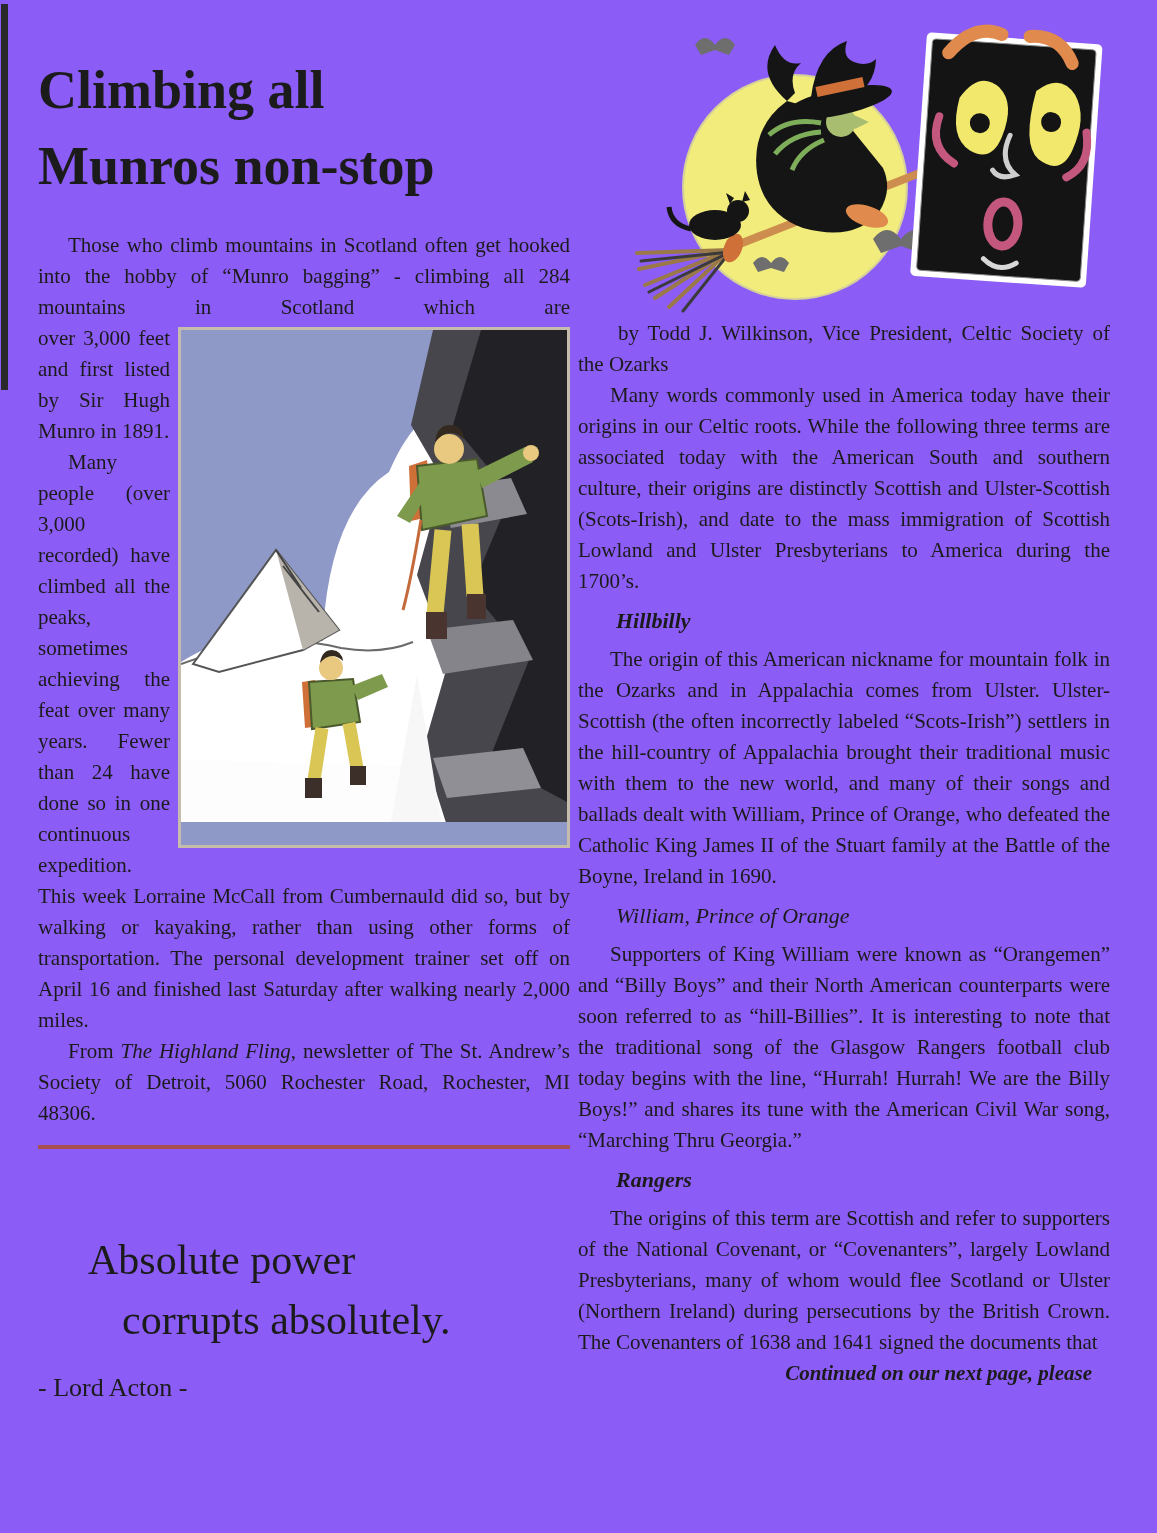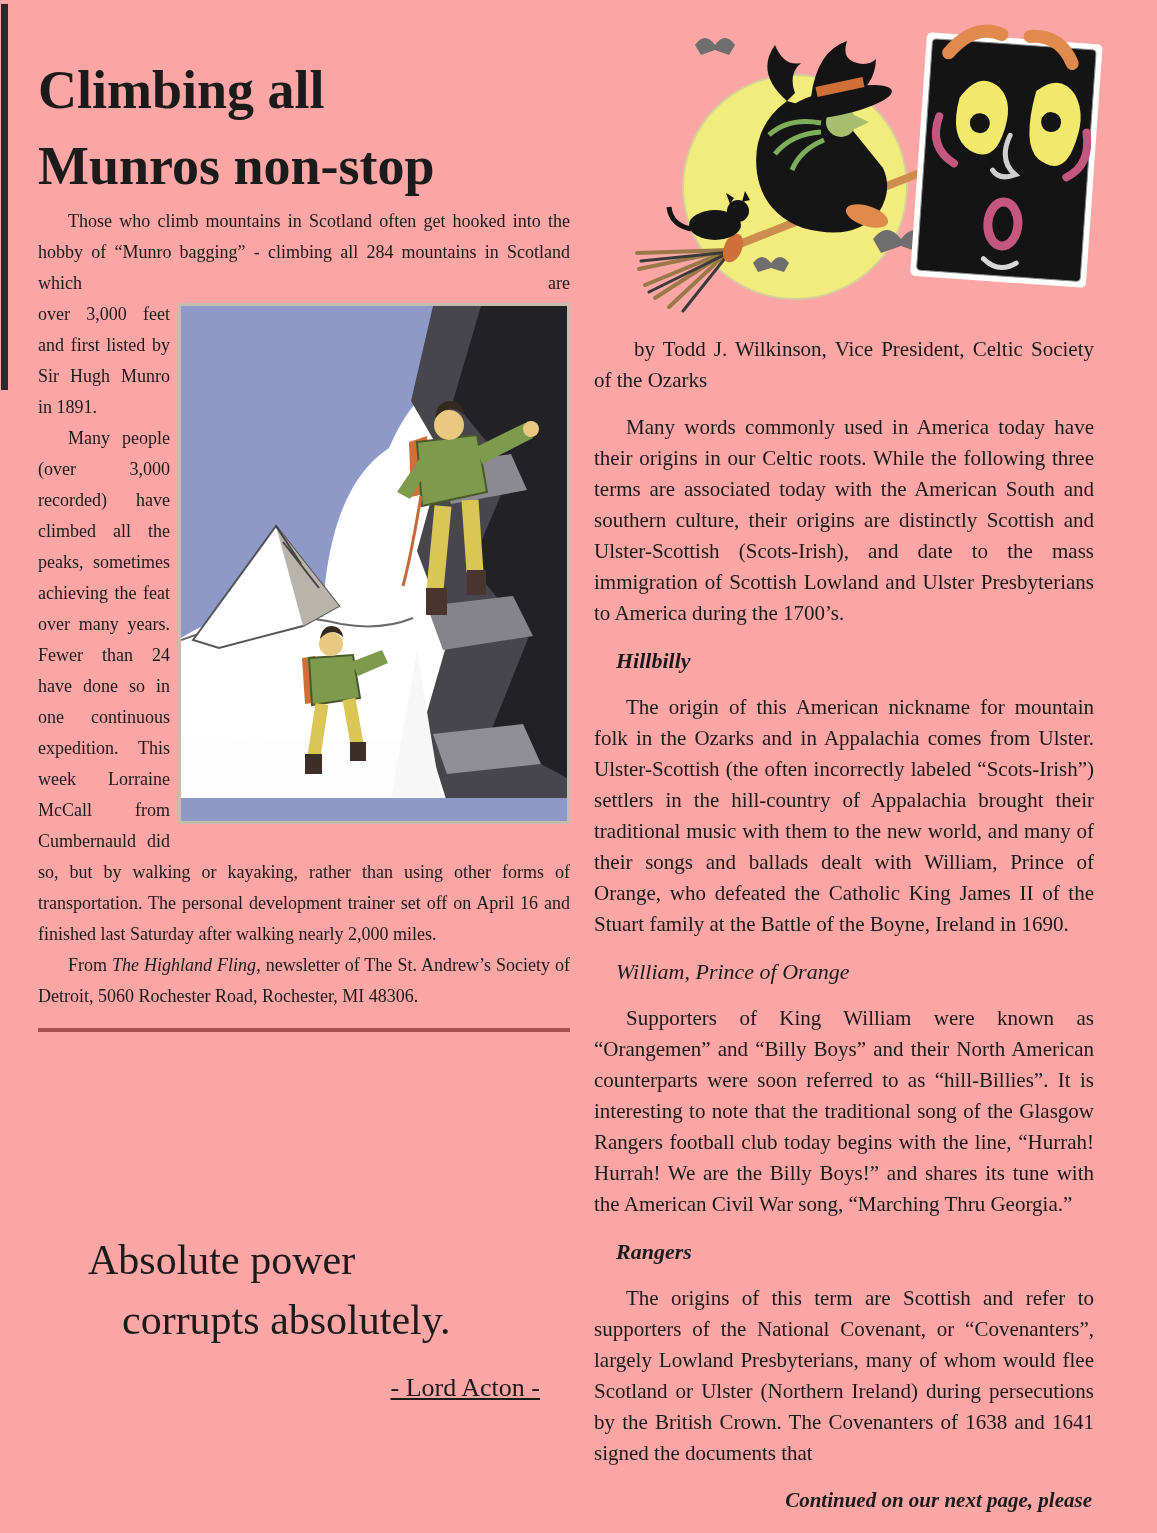--- a/index.html
+++ b/index.html
@@ -1,58 +1,58 @@
 <!DOCTYPE html>
 <html><head>
 <meta charset="utf-8">
 <style>
   html,body{margin:0;padding:0;background:#ffffff;}
   .page{
     position:relative;
     width:1157px;height:1533px;
-    background:#fca5a5;
+    background:#8b5cf6;
     font-family:"Liberation Serif", serif;
     color:#1b1b1b;
     overflow:hidden;
   }
   .scan-bar{position:absolute;left:1px;top:4px;width:7px;height:386px;background:#2a2a2a;}
 
   
   .left-col{position:absolute;left:38px;top:52px;width:532px;}
   .headline{font-weight:bold;font-size:54px;line-height:76px;letter-spacing:0;}
-  .article-body{margin-top:2px;font-size:18px;line-height:31px;text-align:justify;}
+  .article-body{margin-top:26px;font-size:21px;line-height:31px;text-align:justify;}
   .para{margin:0;text-indent:30px;overflow-wrap:break-word;}
   .para.continue{text-indent:0;}
   .para.force-just{text-align:justify;text-align-last:justify;}
   .climb-fig{
     float:right;width:392px;margin:4px 0 8px 8px;
     border:3px solid #c6bcab;box-sizing:border-box;background:#8e99c8;
     line-height:0;
   }
   .ital{font-style:italic;}
   .red-rule{height:4px;background:#a85050;margin-top:16px;width:100%;}
 
   
   .quote{position:absolute;left:38px;top:1230px;width:532px;font-size:42px;line-height:60px;}
   .quote-line-0{padding-left:36px;}
   .quote-line-1{padding-left:50px;}
   .quote-line-2{padding-left:84px;}
-  .quote-attrib{font-size:26px;text-align:right;padding-right:30px;margin-top:8px;text-decoration:underline;}
+  .quote-attrib{font-size:26px;text-align:left;padding-right:30px;margin-top:8px;}
 
   
   .right-col{position:absolute;left:578px;top:0;width:532px;}
   .halloween-fig{position:relative;height:318px;line-height:0;}
   .halloween-fig svg{position:absolute;right:0;top:5px;}
   .col-heading{
     font-family:"Liberation Sans", sans-serif;
     font-weight:bold;font-size:23px;text-align:center;
     margin:10px 0 8px 0;line-height:28px;
   }
   .rc-body{font-size:21px;line-height:31px;text-align:justify;}
-  .rc-body p{margin:16px;overflow-wrap:break-word;}
+  .rc-body p{margin:0;overflow-wrap:break-word;}
   .byline{text-indent:40px;}
   .sect-head{font-size:22px;text-indent:38px;margin:8px 0;}
   .sect-head.bi{font-weight:bold;font-style:italic;}
   .sect-head.it{font-style:italic;}
   .continuation{
     font-weight:bold;font-style:italic;font-size:21px;
     text-align:right;padding-right:18px;
   }
 </style>
 </head>

